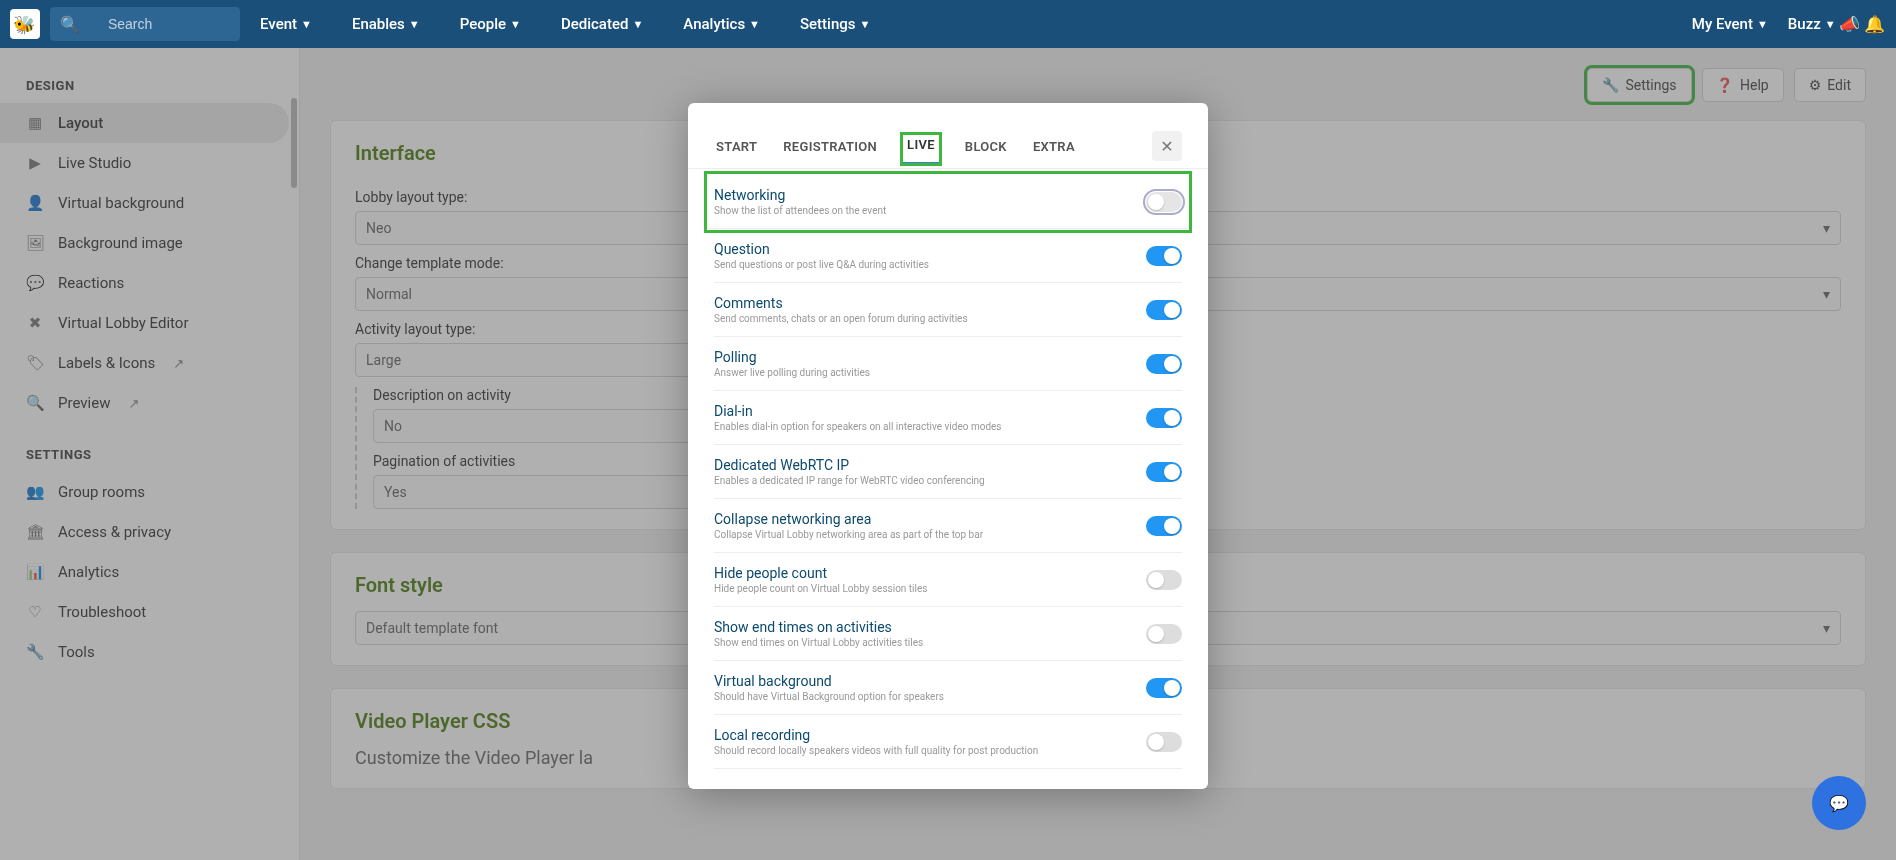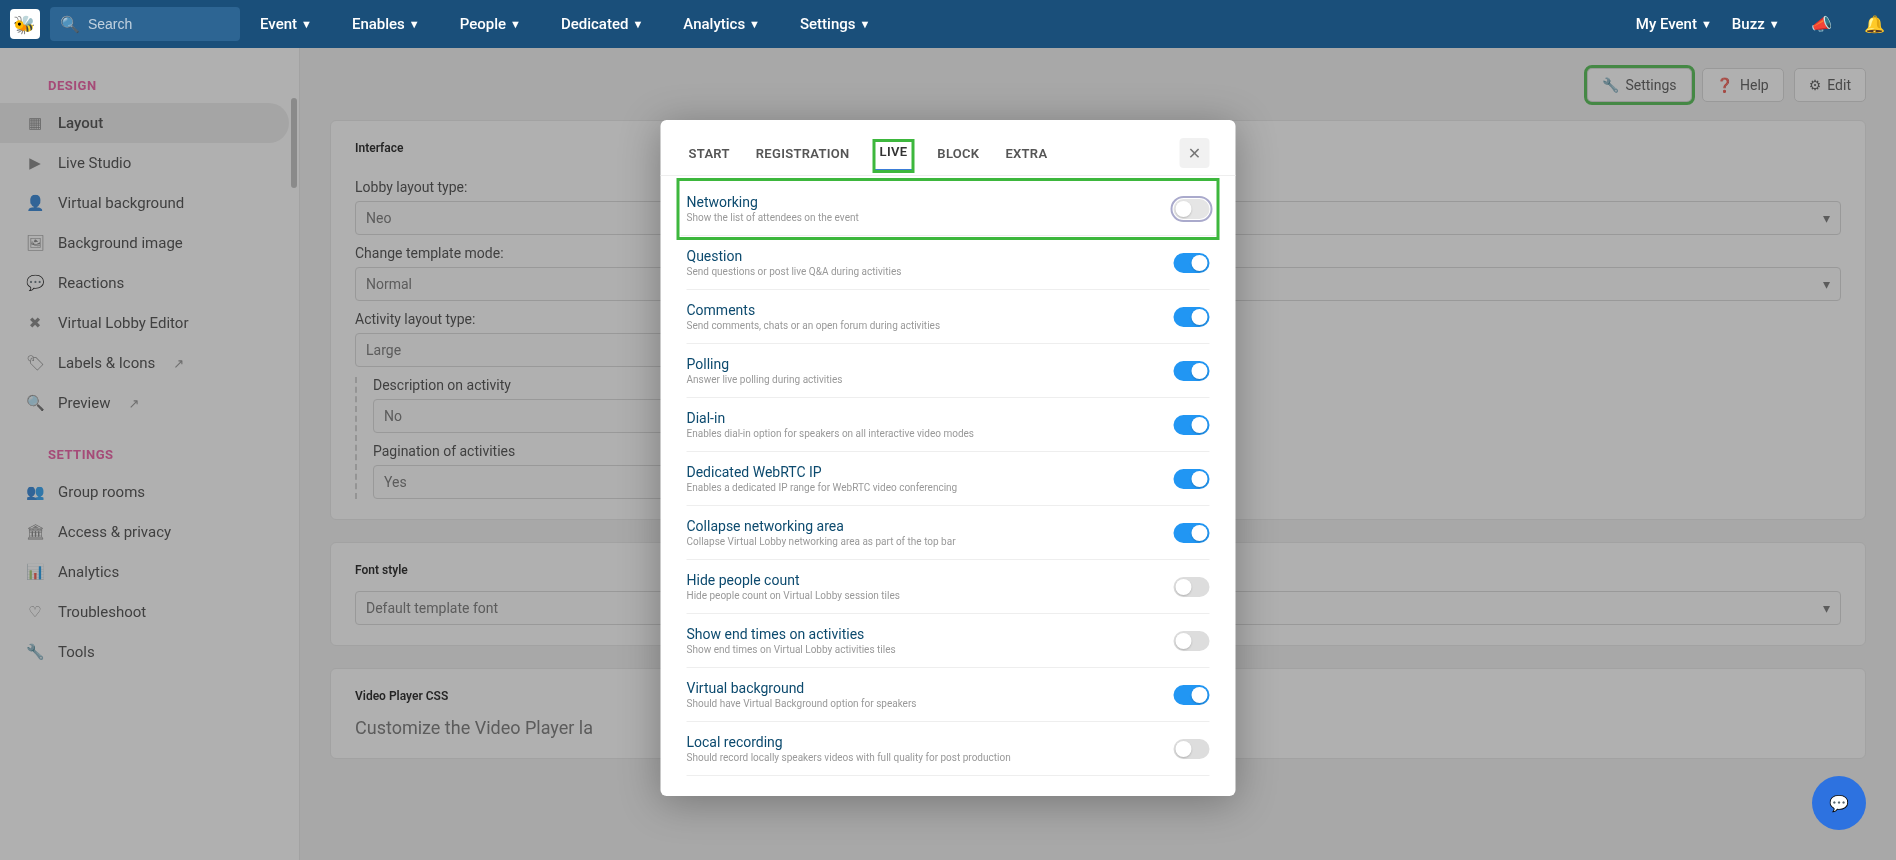--- a/index.html
+++ b/index.html
@@ -2,56 +2,56 @@
 <html><head>
 <meta charset="utf-8">
 <style>
 * { box-sizing: border-box; margin: 0; padding: 0; }
 body { font-family: -apple-system, BlinkMacSystemFont, "Segoe UI", Roboto, sans-serif; background: #f5f5f5; width: 1896px; height: 860px; overflow: hidden; }
 
 
 .topnav { background: #1a4f7a; height: 48px; display: flex; align-items: center; padding: 0 10px; color: #fff; }
 .logo-box { width: 30px; height: 30px; background: #fff; border-radius: 4px; margin-right: 10px; display:flex; align-items:center; justify-content:center; font-size:18px;}
 .search-box { background: #2d6593; border-radius: 4px; height: 34px; display: flex; align-items: center; padding: 0 10px; width: 190px; margin-right: 20px; }
-.search-box input { background: transparent; border: none; color: #fff; outline: none; font-size: 14px; width: 100%; }
+.search-box input { background: transparent; border: none; color: #fff; outline: none; font-size: 14px; width: 100%; margin-left: 20px; }
 .search-box input::placeholder { color: rgba(255,255,255,0.7); }
 .nav-menu { display: flex; gap: 40px; }
 .nav-item { color: #fff; font-size: 15px; font-weight: 500; display: flex; align-items: center; gap: 4px; cursor: pointer; }
-.nav-right { margin-left: auto; display: flex; gap: 32px; align-items: center; }
+.nav-right { margin-left: auto; display: flex; gap: 4px; align-items: center; }
 .chev { font-size: 11px; }
 
 
 .page { display: flex; height: calc(100% - 48px); position: relative; }
 .sidebar { width: 300px; background: #fff; padding: 20px 0; overflow-y: auto; border-right: 1px solid #e5e5e5; position: relative; }
 .sidebar::-webkit-scrollbar{width:8px}
 .sb-scroll { position:absolute; right:2px; top:50px; width:6px; height:90px; background:#bbb; border-radius:3px;}
-.sb-heading { color: #ec4899; font-size: 13px; font-weight: 700; padding: 10px 26px; letter-spacing: .5px; margin-left: 22px; }
+.sb-heading { color: #404040; font-size: 13px; font-weight: 700; padding: 10px 26px; letter-spacing: .5px; }
 .sb-item { display: flex; align-items: center; gap: 14px; padding: 11px 26px; color: #333; font-size: 15px; cursor: pointer; }
 .sb-item.active { background: #ececec; border-radius: 0 20px 20px 0; margin-right: 10px; font-weight: 500; }
 .sb-icon { width: 18px; text-align: center; color: #777; }
 .ext-icon { margin-left: 4px; font-size: 13px; color: #888; }
 
 .content { flex: 1; background: #f1f1f1; padding: 20px 30px; overflow: auto; position: relative; }
 .action-bar { display: flex; gap: 10px; justify-content: flex-end; margin-bottom: 18px; }
 .abtn { background: #fff; border: 1px solid #d5d5d5; border-radius: 5px; padding: 8px 14px; font-size: 14px; color: #444; display:flex; align-items:center; gap:6px; cursor:pointer;}
 .abtn.hl { outline: 3px solid #3db73d; }
 
 .card { background: #fff; border: 1px solid #e5e5e5; border-radius: 6px; padding: 20px 24px; margin-bottom: 22px; }
-.card h3 { font-size: 12px; color: #000000; margin-bottom: 14px; font-weight: 600; }
+.card h3 { font-size: 20px; color: #4d7c0f; margin-bottom: 14px; font-weight: 600; }
 .form-label { font-size: 14px; color: #333; margin-bottom: 6px; margin-top: 10px; }
 .form-sel { width: 100%; border: 1px solid #d5d5d5; border-radius: 4px; padding: 8px 10px; font-size: 14px; color: #666; background: #fdfdfd; display:flex; justify-content:space-between; align-items:center;}
 .form-row { display: flex; gap: 30px; justify-content: center; }
 .form-col { flex: 1; }
 .dashed { border-left: 2px dashed #ccc; padding-left: 16px; margin-top:10px;}
 
 
 .overlay { position: absolute; inset: 0; background: rgba(80,80,80,0.45); z-index: 100; }
 
 
-.modal { position: absolute; left: 50%; top: 72px; transform: translateX(-50%); width: 575px; background: #fff; border-radius: 6px; z-index: 200; box-shadow: 0 6px 40px rgba(0,0,0,0.3); padding: 14px 0 0; }
+.modal { position: absolute; left: 50%; top: 55px; transform: translateX(-50%); width: 520px; background: #fff; border-radius: 6px; z-index: 200; box-shadow: 0 6px 40px rgba(0,0,0,0.3); padding: 24px 0 0; }
 .mtabs { display: flex; gap: 22px; padding: 6px 26px 0; border-bottom: 1px solid #eee; position: relative; align-items:flex-start;}
 .mtab { font-size: 13px; font-weight: 600; color: #555; padding: 6px 2px 14px; cursor: pointer; letter-spacing:.3px;}
 .mtab.active { color: #333; border-bottom: 3px solid #3b7dd8; outline: 3px solid #3db73d; outline-offset:-2px; padding:4px 6px 10px; margin-bottom:-1px;}
 .mclose { margin-left: auto; width: 30px; height: 30px; background: #f1f1f1; border-radius: 4px; display:flex; align-items:center; justify-content:center; cursor:pointer; color:#777; margin-top:-2px;}
 .mbody { max-height: 720px; overflow-y: auto; padding: 6px 26px 20px; }
 .srow { border-bottom: 1px solid #eee; padding: 12px 0; display: flex; align-items: center; }
 .srow:first-child { outline: 3px solid #3db73d; outline-offset: 1px; padding-left:6px; padding-right:6px; margin-left:-6px; margin-right:-6px;}
 .stxt { flex: 1; }
 .stitle { font-size: 14px; color: #0c4a6e; }
 .sdesc { font-size: 10px; color: #999; margin-top: 2px; }

